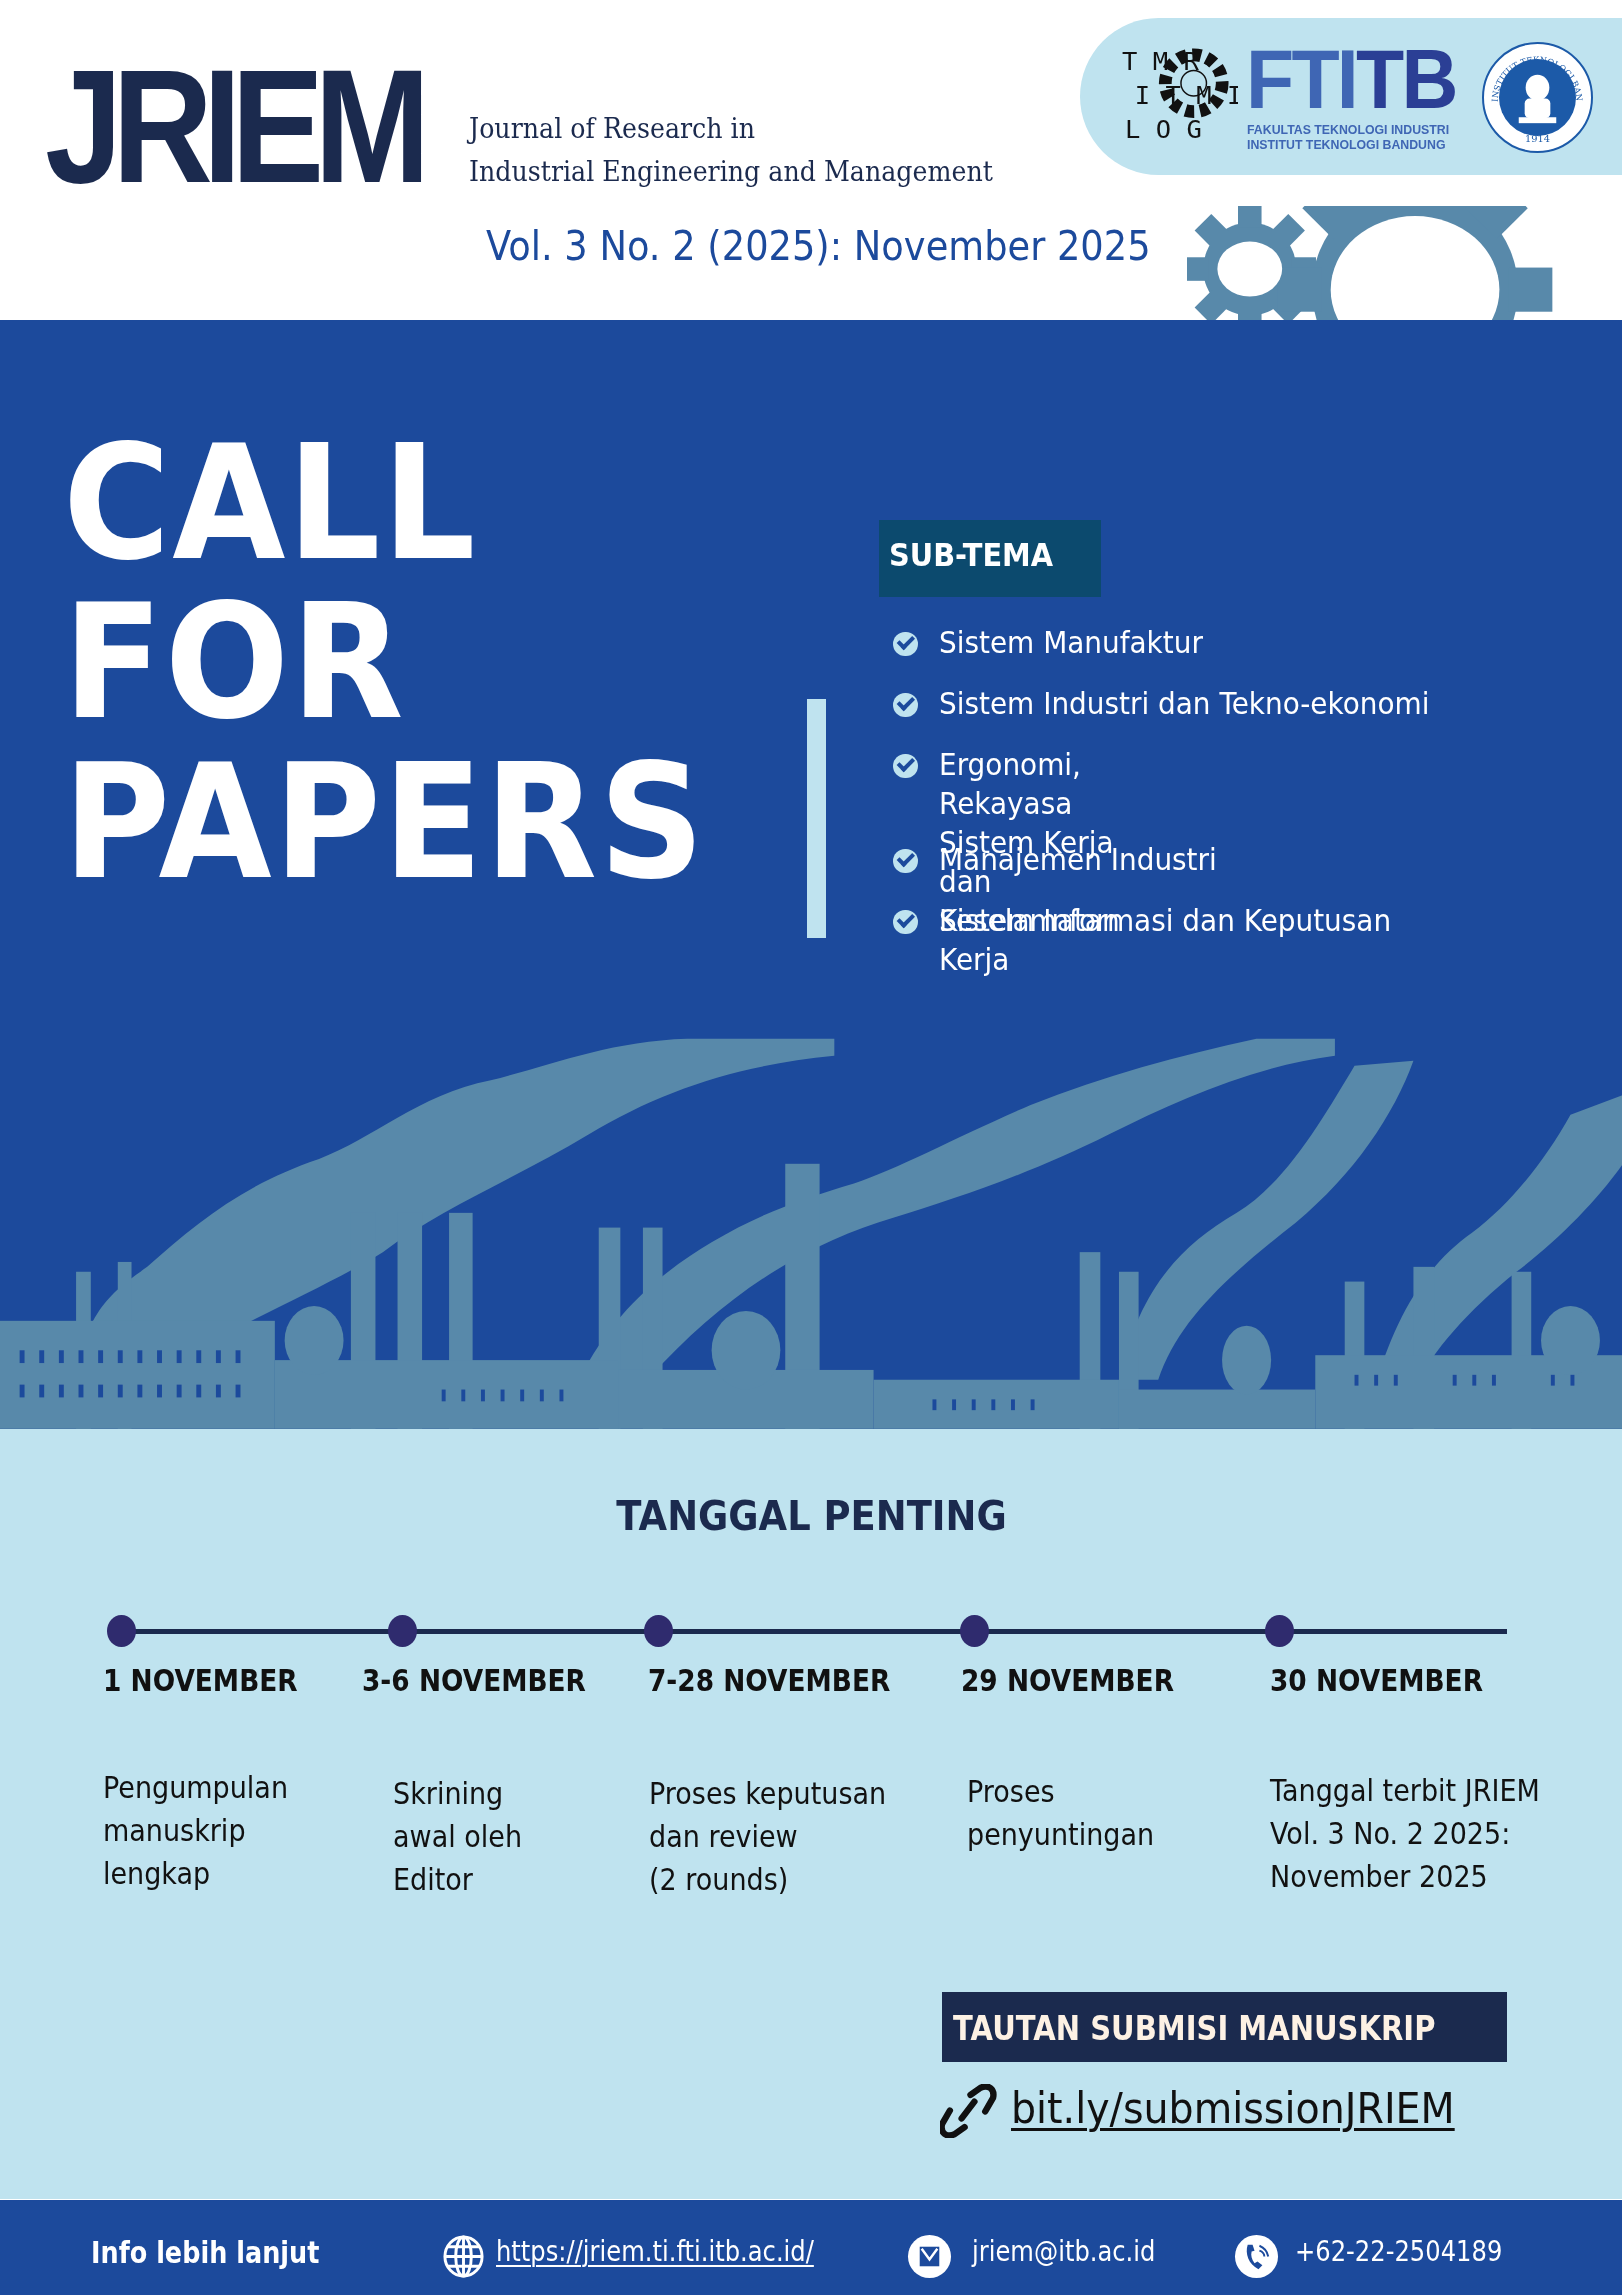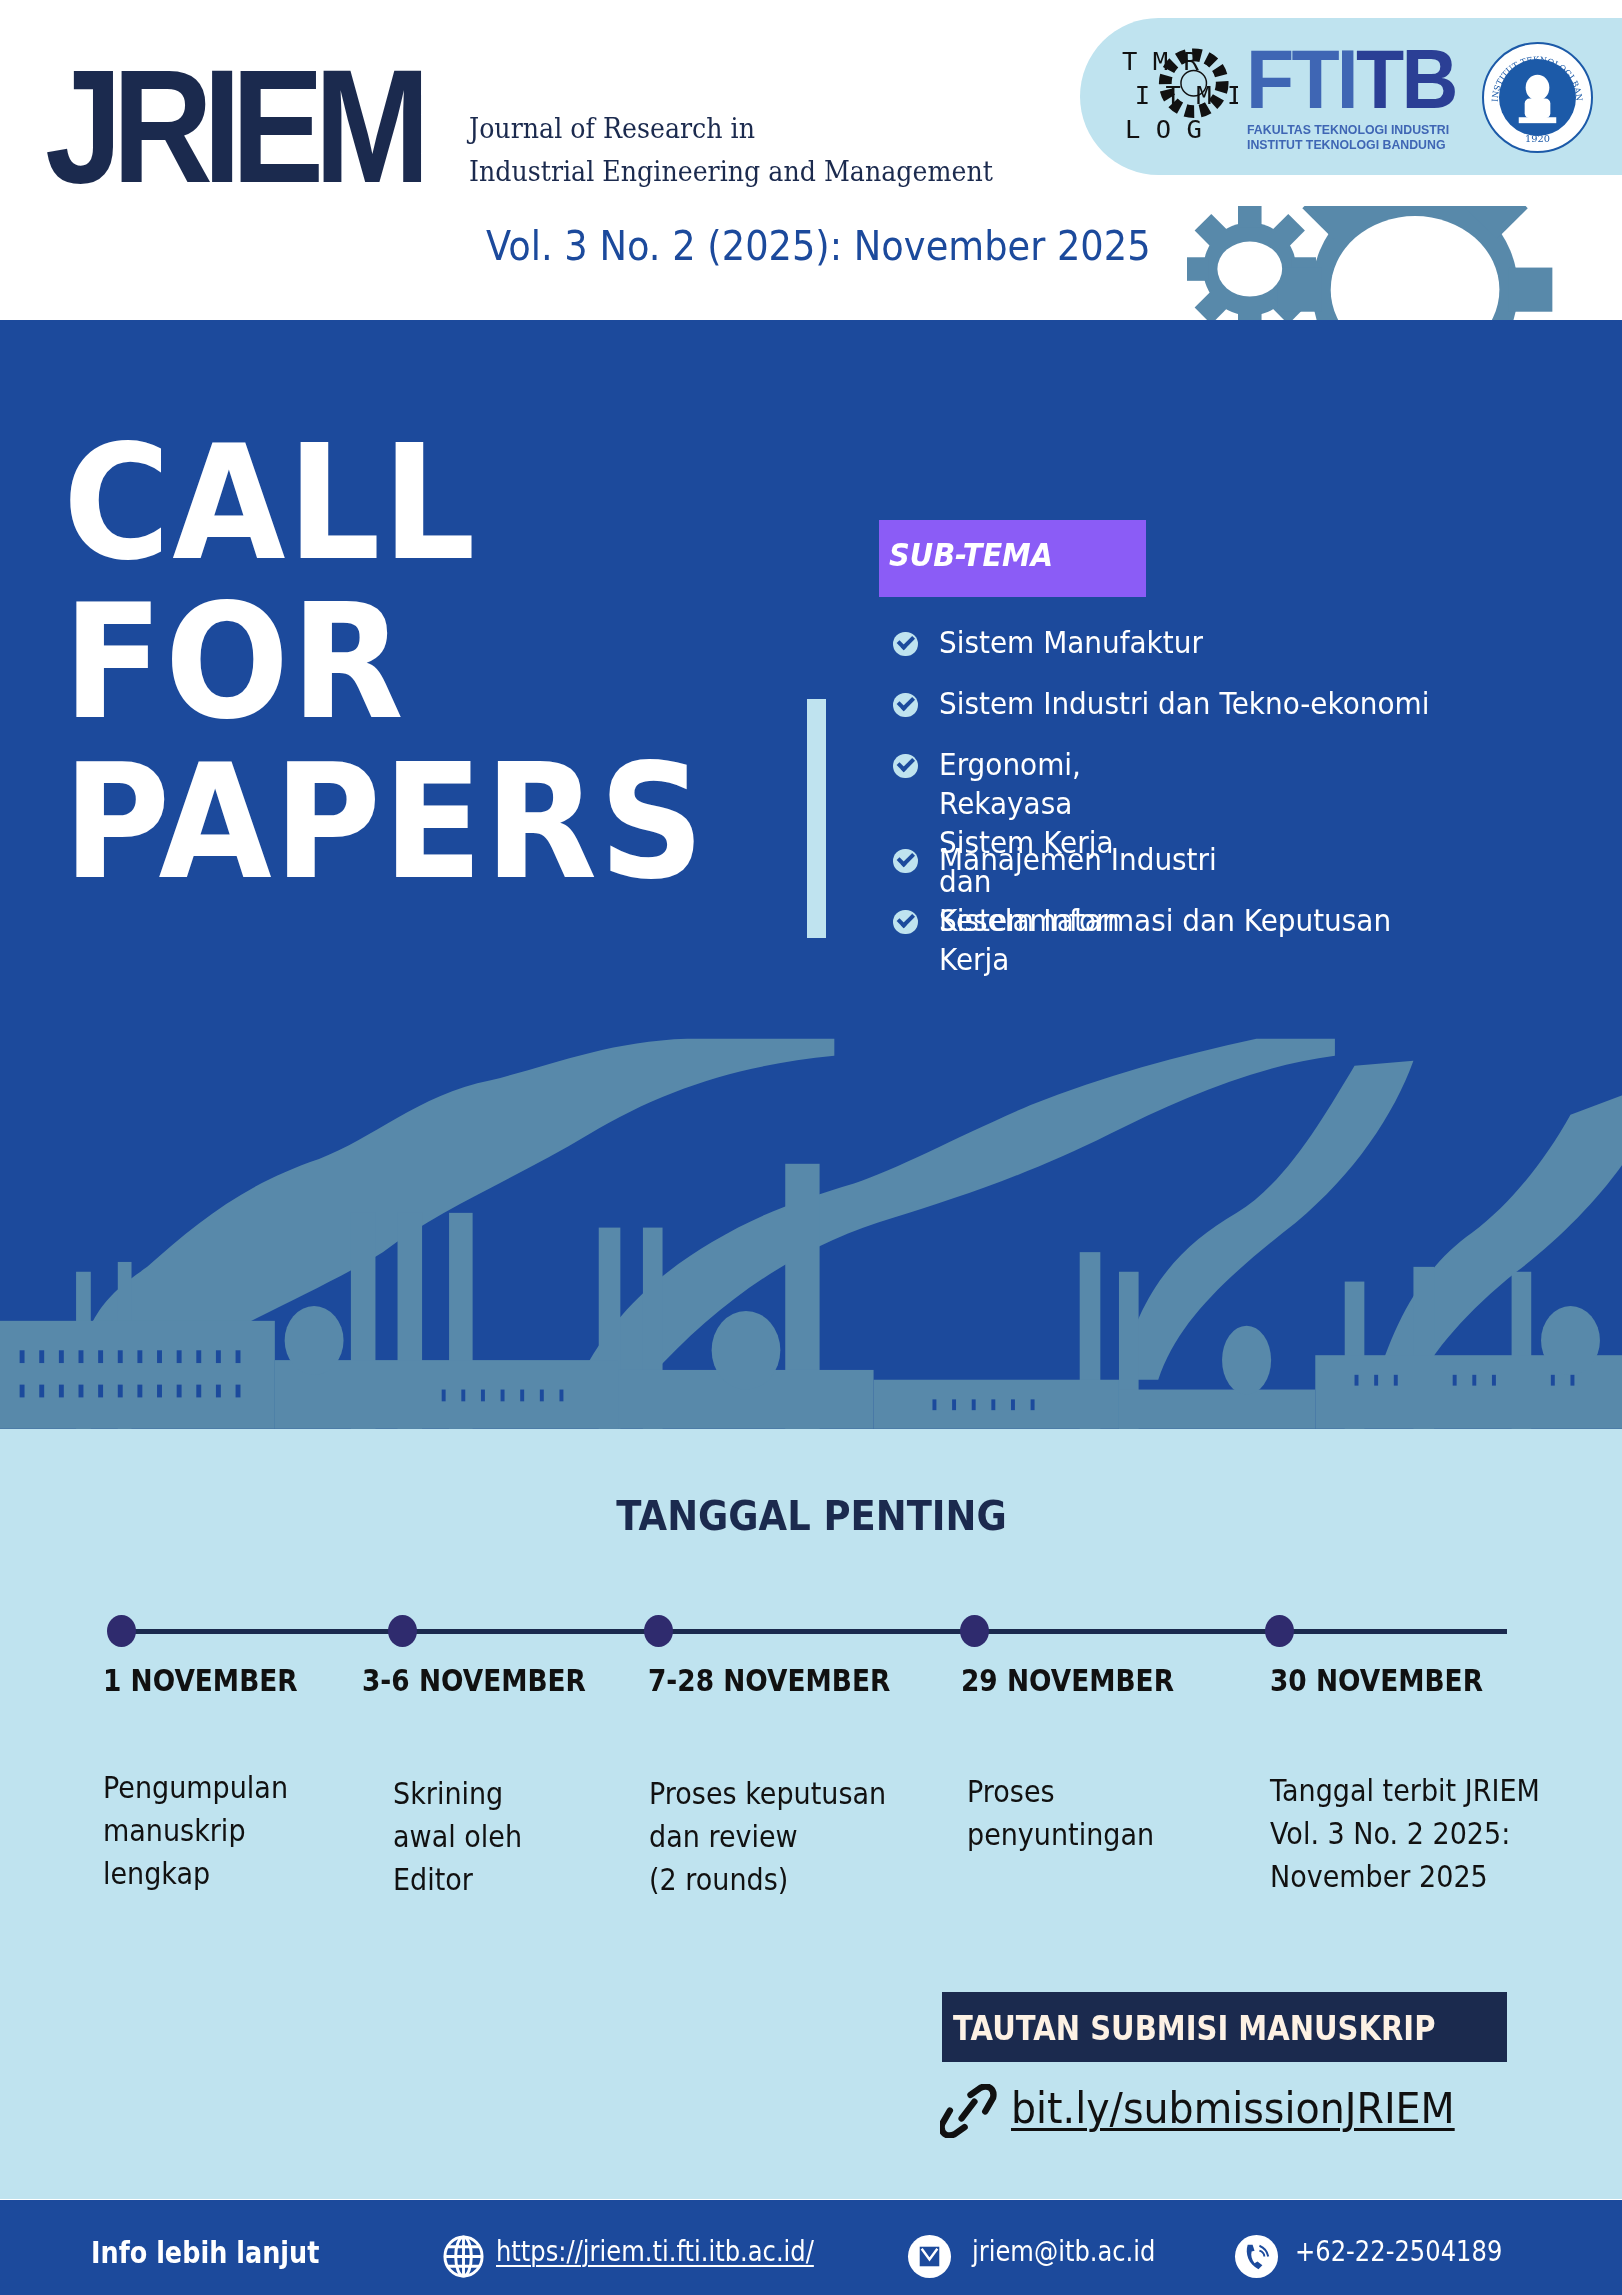--- a/index.html
+++ b/index.html
@@ -21,21 +21,21 @@
   .itb-seal { left:1482px; top:42px; width:111px; height:111px; border-radius:50%; border:2.5px solid #1c5aa8; background:#fff; box-sizing:border-box; }
   .itb-seal .inner { position:absolute; left:14.7px; top:14.7px; width:77px; height:77px; border-radius:50%; background:#1c5aa8; }
   .itb-seal .yr { position:absolute; left:0; width:100%; bottom:6.9px; text-align:center; font-family:"DejaVu Serif", serif; font-size:9.8px; color:#1c5aa8; }
 
   
   .band { left:0; top:320px; width:1623px; height:1109px; background:#1c4a9c; overflow:hidden; }
 
   .cfp { left:63px; font-family:"DejaVu Sans", sans-serif; font-weight:bold; color:#ffffff; font-size:159px; line-height:162px; letter-spacing:2px; transform:scaleX(0.92); transform-origin:left top; }
   .divider { left:807px; top:699px; width:18.6px; height:239px; background:#bfe3ef; }
 
-  .subtema-box { left:879px; top:520px; width:267px; height:77px; background:#8b5cf6;font-style:italic; }
+  .subtema-box { left:879px; top:520px; width:222px; height:77px; background:#0c4a6e; }
   .subtema-box span { position:absolute; left:9.8px; top:15.7px; font-family:"DejaVu Sans", sans-serif; font-weight:bold; font-size:32px; color:#fff; transform:scaleX(0.9); transform-origin:left top; }
   .topic { left:893px; font-family:"DejaVu Sans", sans-serif; font-size:31px; line-height:39px; color:#ffffff; }
   .topic .chk { position:absolute; left:0; top:8.8px; width:24.5px; height:24.5px; border-radius:50%; background:#bfe3ef; }
   .topic .chk::after { content:""; position:absolute; left:5.4px; top:4.4px; width:11.8px; height:6.4px; border-left:4.4px solid #1c4a9c; border-bottom:4.4px solid #1c4a9c; transform:rotate(-45deg); }
   .topic .txt { position:absolute; left:46px; top:0; white-space:nowrap; transform:scaleX(0.9); transform-origin:left top; }
 
   
   .light { left:0; top:1429px; width:1623px; height:770px; background:#bfe3ef; }
   .tp-title { left:0; width:1623px; top:1492px; text-align:center; font-family:"DejaVu Sans", sans-serif; font-weight:bold; font-size:41px; color:#1b2a4e; transform:scaleX(0.9); }
   .tl-line { left:123px; top:1629px; width:1384px; height:4.9px; background:#1b2a4e; }
@@ -91,21 +91,21 @@
       </defs>
     <text font-family="DejaVu Serif, serif" font-size="17" fill="#1c5aa8"><textPath href="#sealArc">INSTITUT TEKNOLOGI BANDUNG</textPath></text>
   </svg>
   <div class="inner">
     <svg width="77" height="77" viewBox="0 0 156 156">
       <ellipse cx="78" cy="58" rx="24" ry="26" fill="#fff"></ellipse>
       <rect x="52" y="80" width="52" height="40" rx="10" fill="#fff"></rect>
       <rect x="40" y="118" width="76" height="12" fill="#fff"></rect>
     </svg>
   </div>
-  <div class="yr">1920</div>
+  <div class="yr">1914</div>
 </div>
 
 <svg class="abs" style="left:1187px;top:206px;" width="435" height="540" viewBox="0 0 887 1100">
   <g fill="#5889aa">
 
     <g transform="translate(128,128)">
       <circle r="95"></circle>
       <g>
         <rect x="-24" y="-135" width="48" height="50"></rect>
         <rect x="-24" y="-135" width="48" height="50" transform="rotate(45)"></rect>

